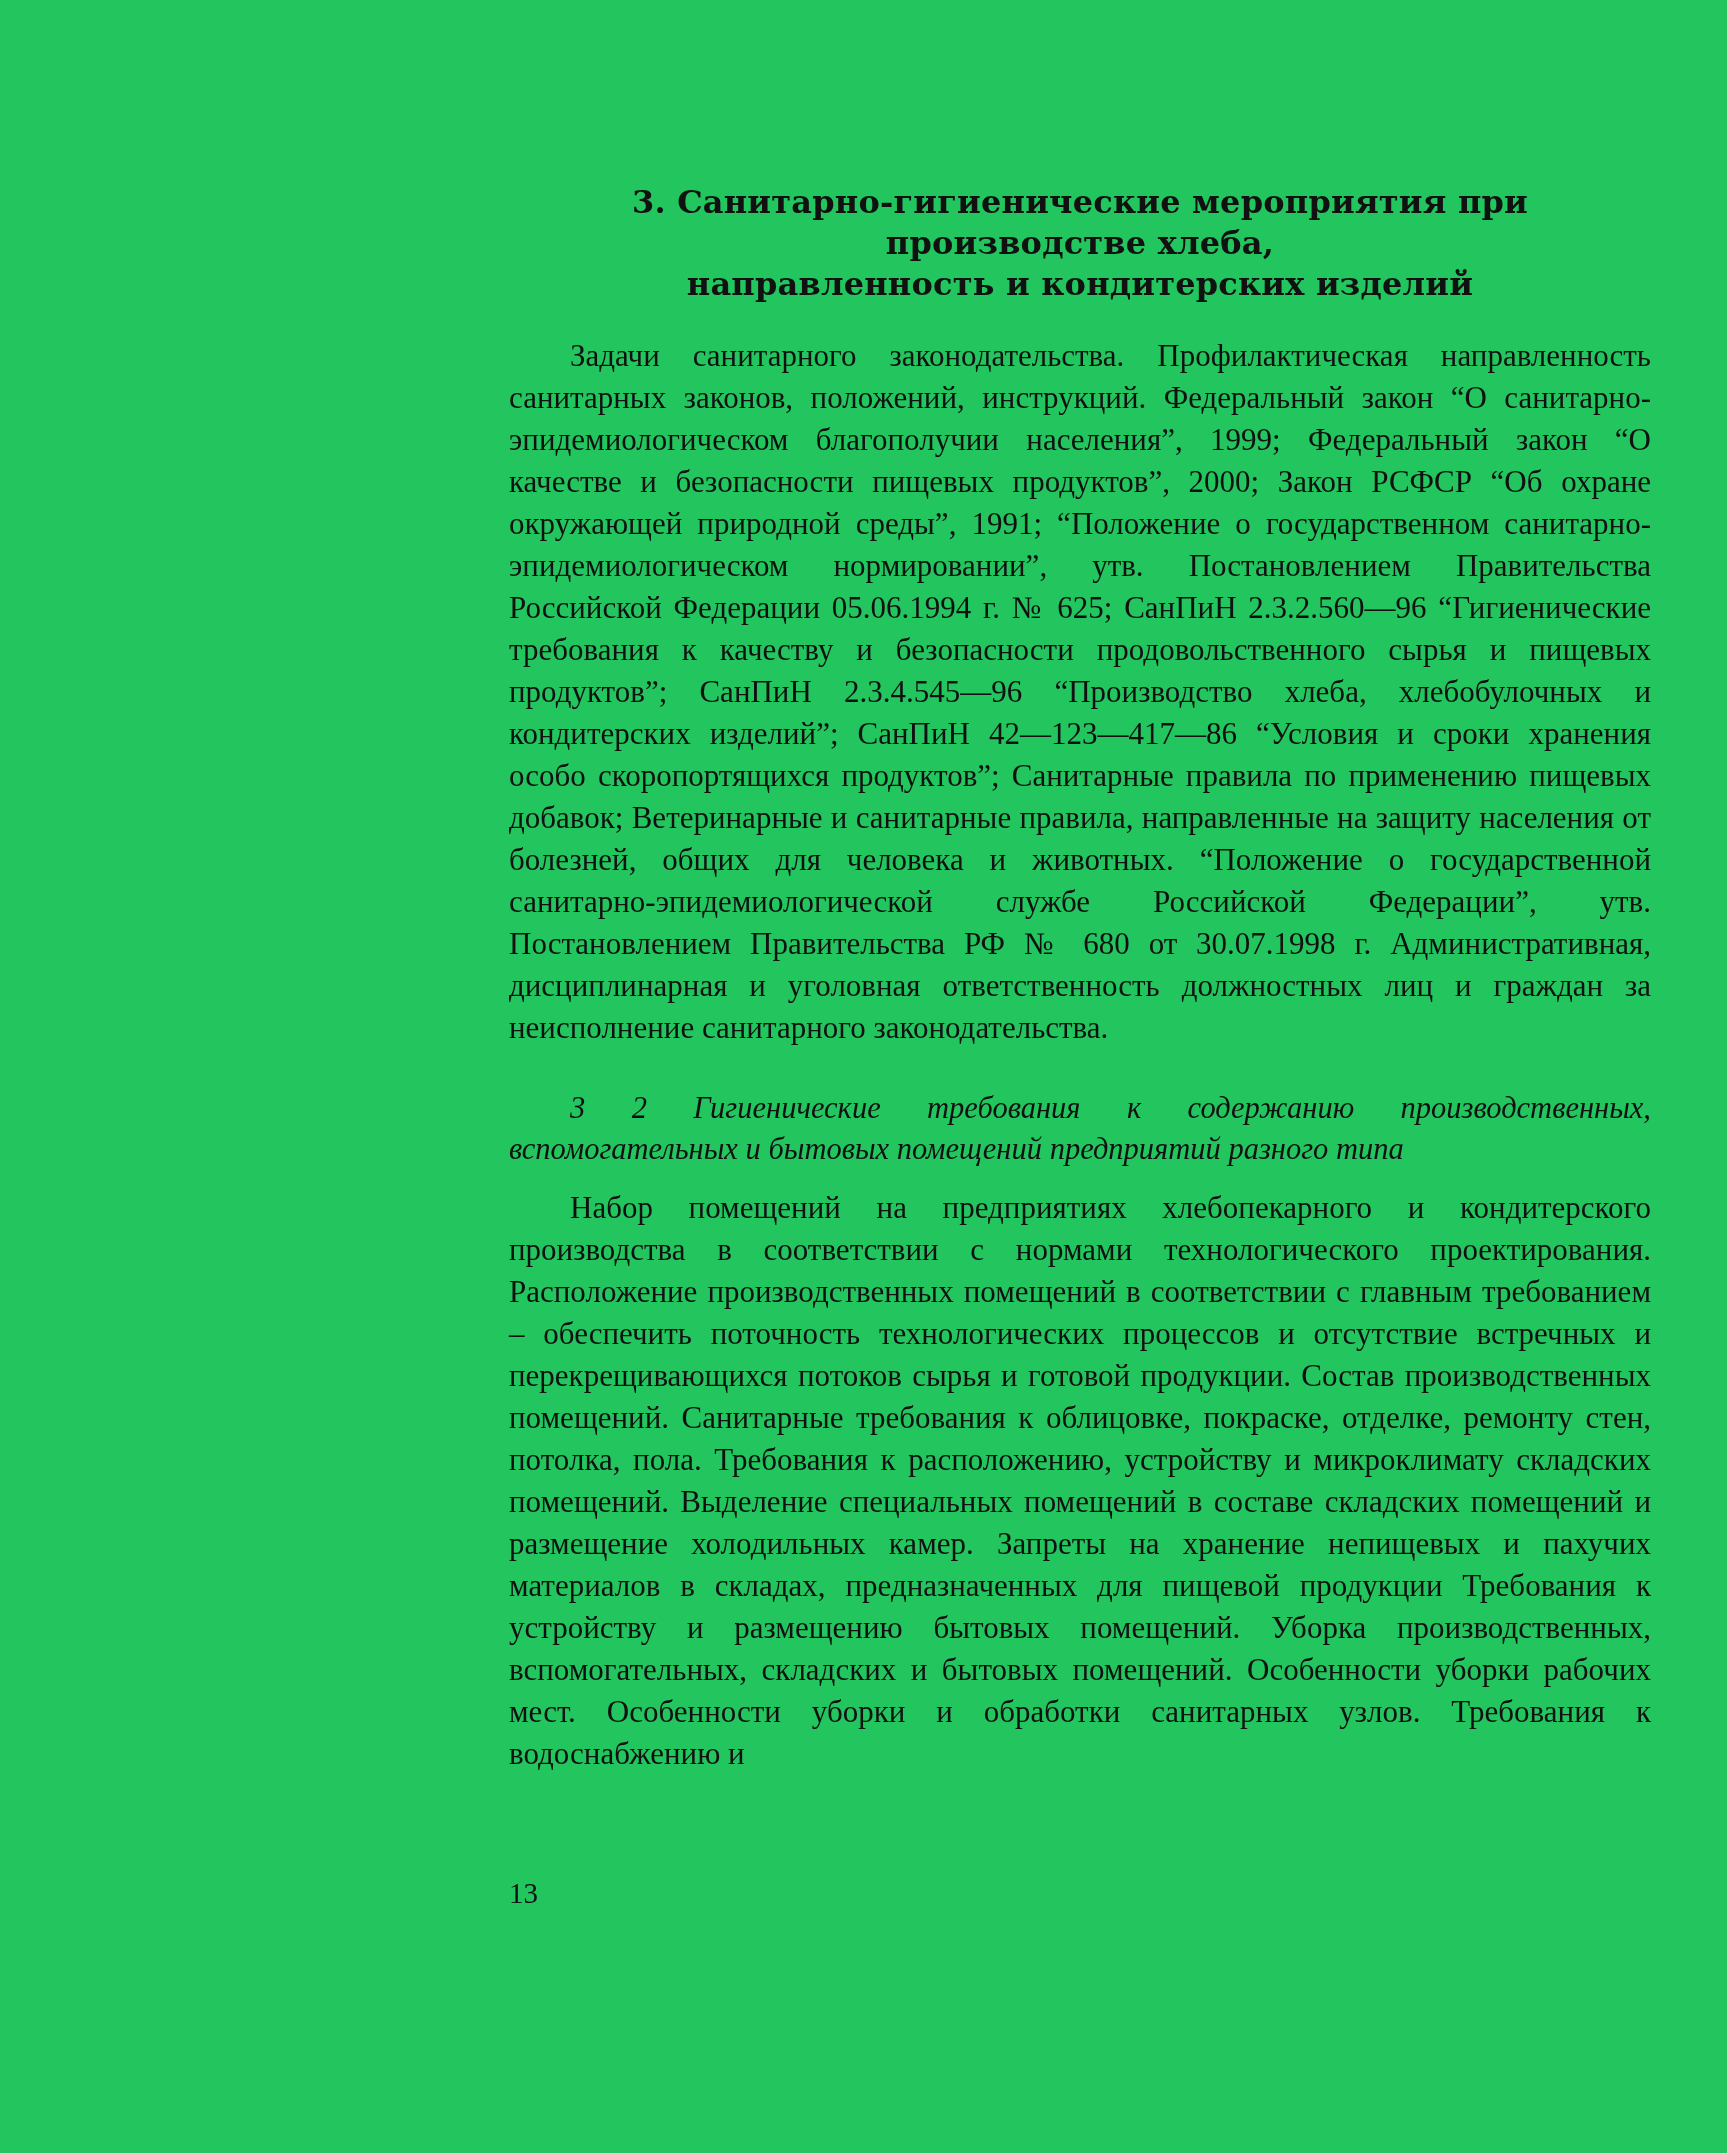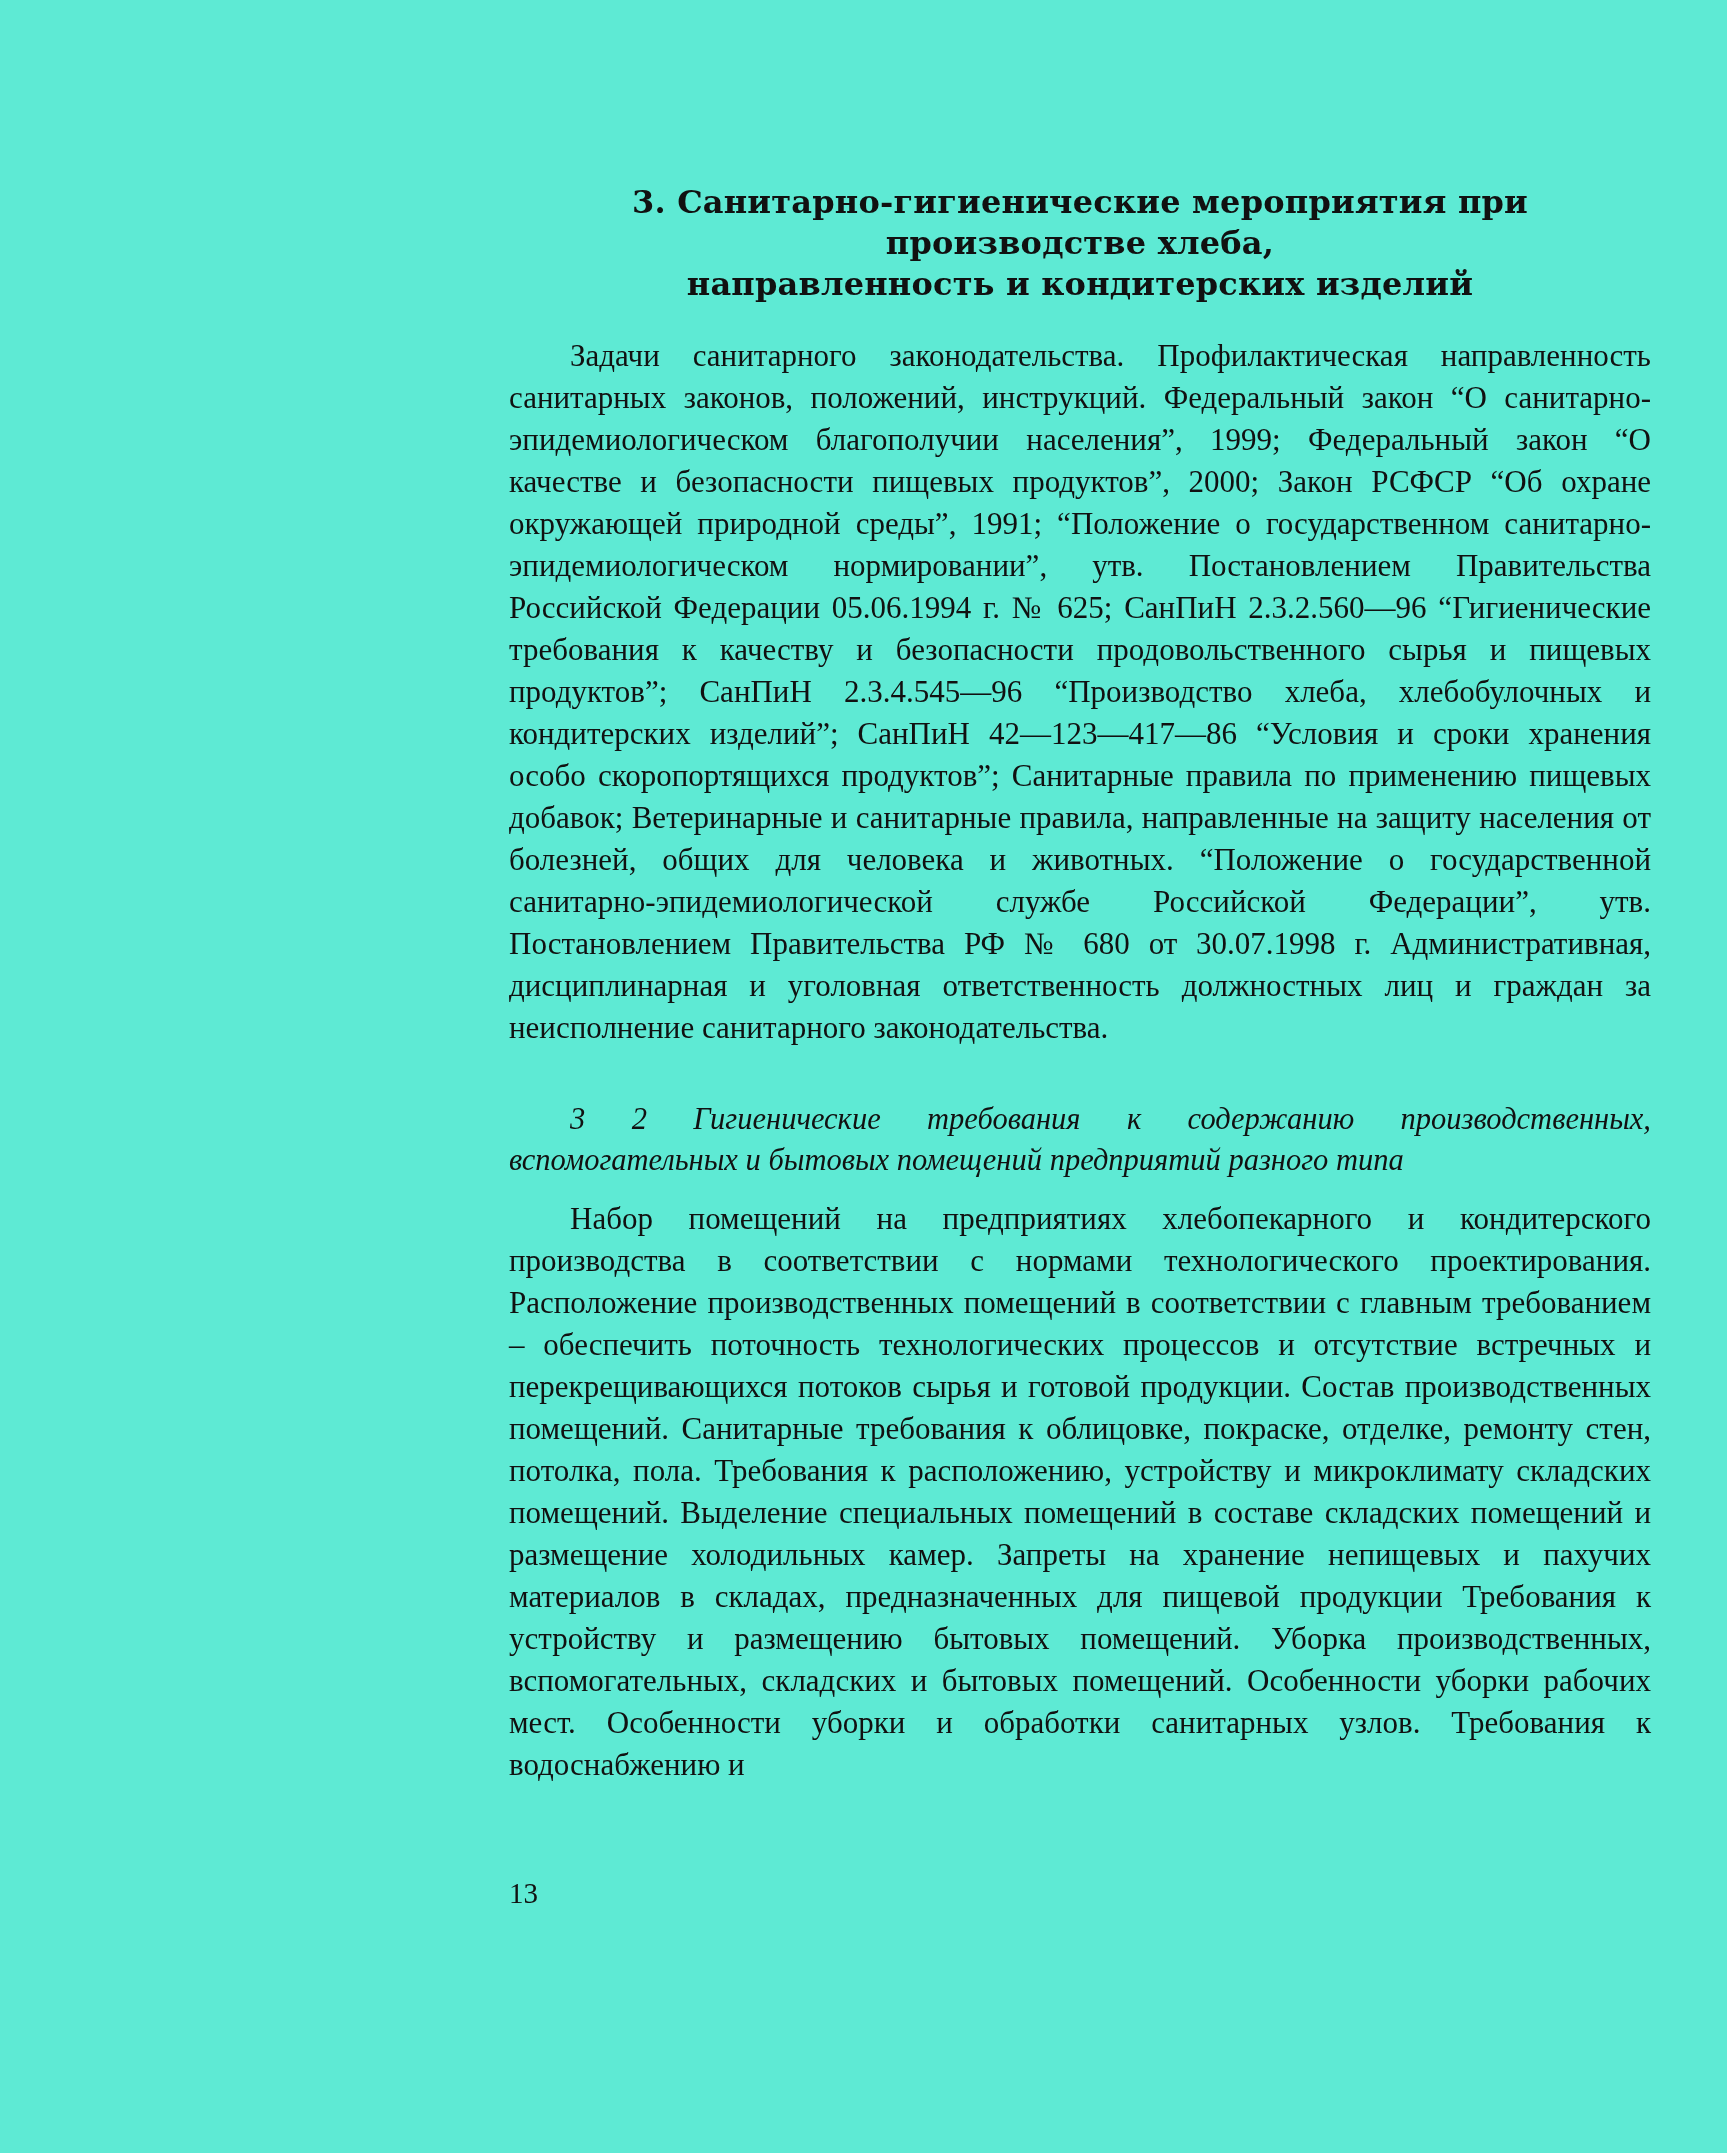--- a/index.html
+++ b/index.html
@@ -14,21 +14,21 @@
     font-family: "Liberation Serif", serif;
     color: #111111;
     overflow: hidden;
   }
   .page {
     position: absolute;
     top: 0;
     left: 0;
     width: 1727px;
     height: 2154px;
-    background: #5eead4;
+    background: #22c55e;
   }
   .content {
     position: absolute;
     left: 509px;
     top: 182px;
     width: 1142px;
   }
   h1.chapter-title {
     font-family: "DejaVu Serif", serif;
     font-weight: bold;
@@ -43,21 +43,21 @@
   }
   .section-heading {
     font-style: italic;
     font-size: 30.5px;
     line-height: 1.32;
     margin: 44px 0 0 0;
     text-align: justify;
     text-indent: 61px;
   }
   .section-heading.second {
-    margin-top: 50px;
+    margin-top: 39px;
   }
   p.body-text {
     font-size: 31px;
     line-height: 1.355;
     margin: 30.5px 0 0 0;
     text-align: justify;
     text-indent: 61px;
     hyphens: manual;
   }
   p.body-text.tight {

